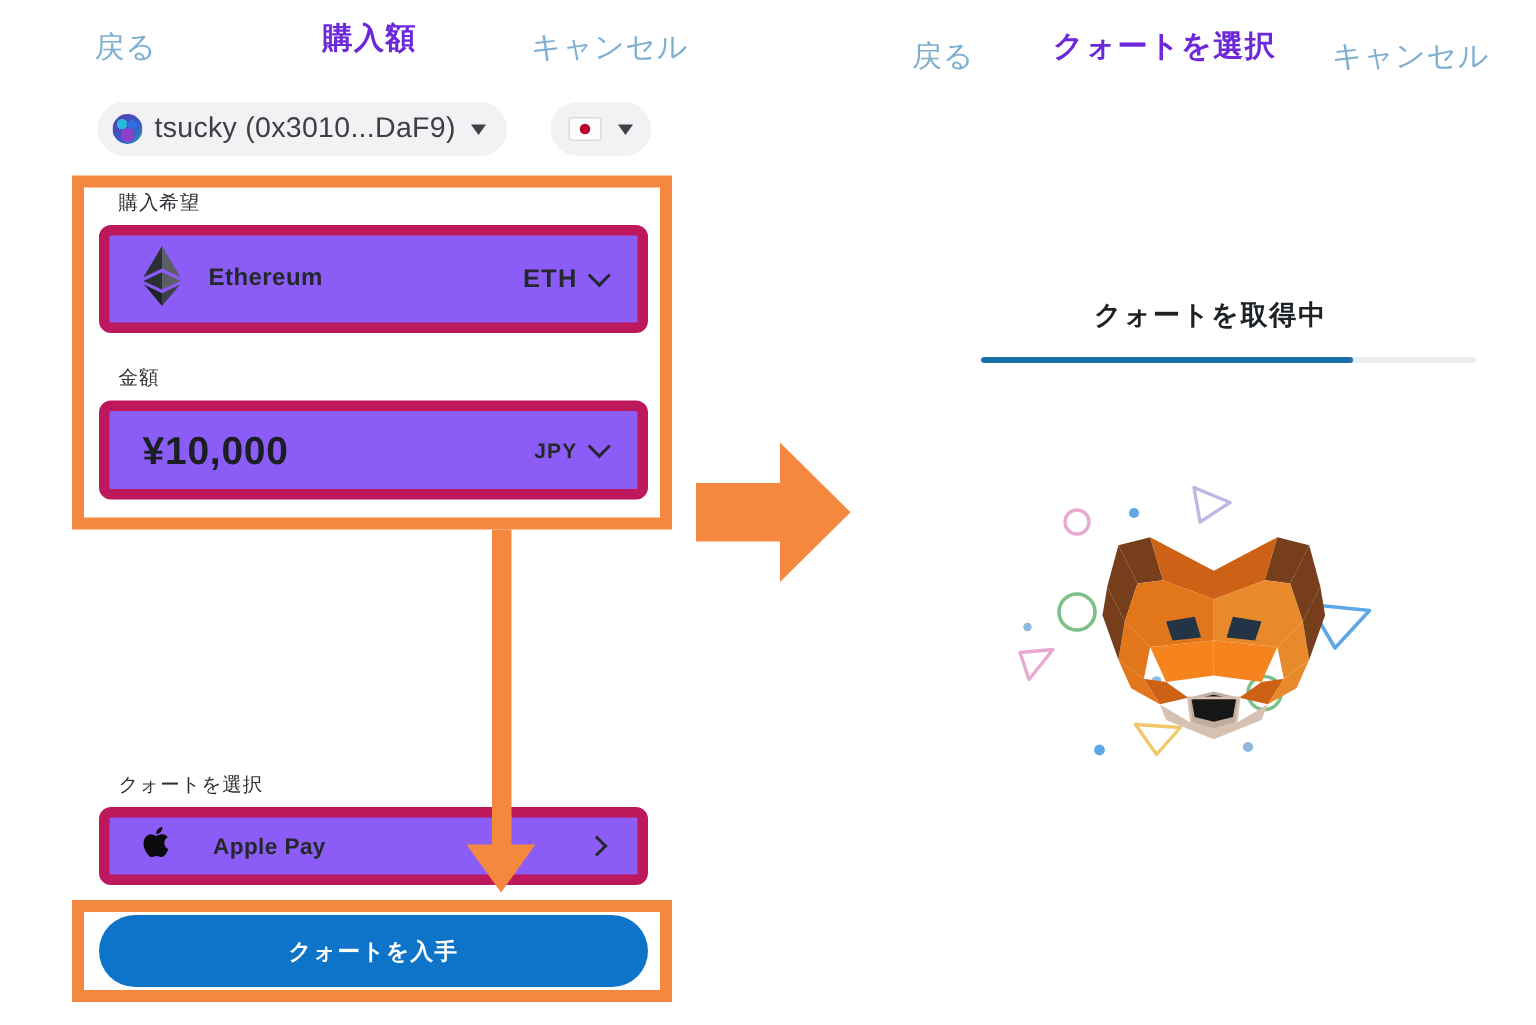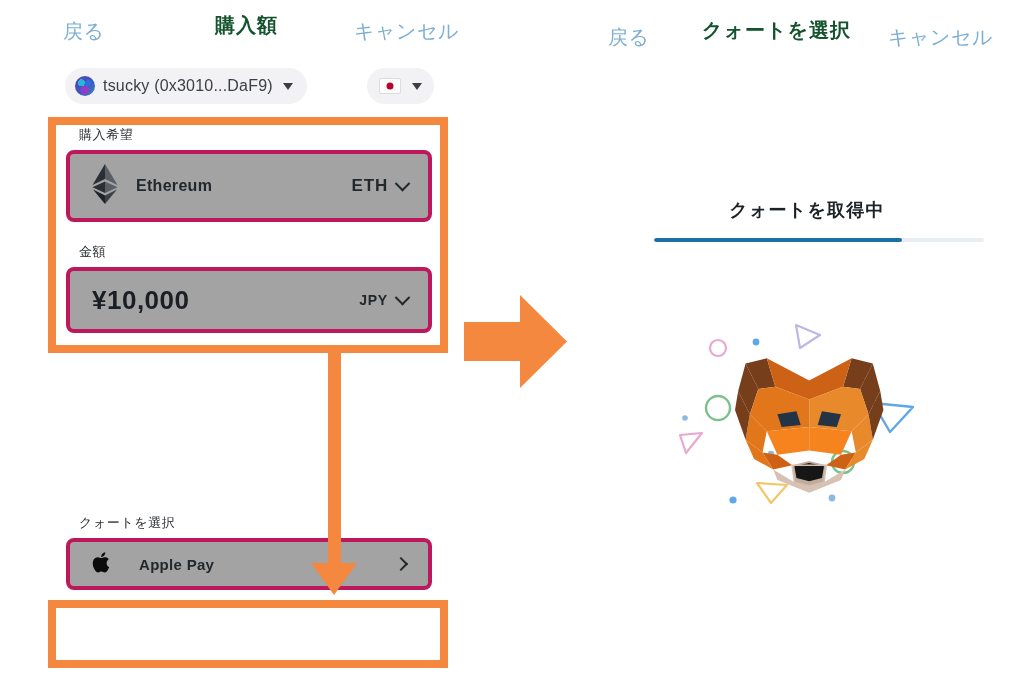--- a/index.html
+++ b/index.html
@@ -39,21 +39,21 @@
   .nav-right-link {
     color: #7fafd0;
     font-size: 20px;
     letter-spacing: .5px;
     cursor: pointer;
     white-space: nowrap;
   }
   .nav-title {
     font-size: 20px;
     font-weight: 600;
-    color: #14532d;
+    color: #6d28d9;
     letter-spacing: 1px;
     white-space: nowrap;
   }
 
   
   .l-nav { top: 8px; }
   .l-nav .nav-left-link  { position: absolute; left: 63px;  top: 10px; }
   .l-nav .nav-title      { position: absolute; left: 215px; top: 4px; }
   .l-nav .nav-right-link { position: absolute; left: 354px; top: 10px; }
 
@@ -81,21 +81,21 @@
     width: 20px; height: 20px;
     border-radius: 50%;
     background:
       radial-gradient(circle at 32% 34%, #29b6d8 0 18%, transparent 19%),
       radial-gradient(circle at 66% 36%, #2e6fe0 0 16%, transparent 17%),
       radial-gradient(circle at 50% 70%, #8c3fc9 0 26%, transparent 27%),
       linear-gradient(135deg, #5b3fa8 0%, #3b57c7 55%, #2c8fb8 100%);
     flex: none;
   }
   .account-name {
-    font-size: 16px;
+    font-size: 19px;
     color: #3b4045;
     letter-spacing: .2px;
     white-space: nowrap;
   }
   .caret {
     width: 0; height: 0;
     border-left: 5.5px solid transparent;
     border-right: 5.5px solid transparent;
     border-top: 7px solid #3b4045;
     margin-left: 2px;
@@ -147,22 +147,22 @@
   .field-label {
     position: absolute;
     font-size: 13px;
     color: #2b2f33;
     letter-spacing: .6px;
     padding-left: 13px;
   }
   .field-box {
     position: absolute;
     box-sizing: border-box;
-    background: #a3a3a3;
-    border: 4px solid #be185d;
+    background: #8b5cf6;
+    border: 7px solid #be185d;
     border-radius: 8px;
     display: flex;
     align-items: center;
   }
 
   
   .lbl-asset { left: 66px; top: 126px; }
   .box-asset { left: 66px; top: 150px; width: 366px; height: 72px; }
   .eth-logo { margin-left: 22px; flex: none; }
   .asset-name {
@@ -357,20 +357,21 @@
     <span class="apple-logo">
       <svg width="19" height="23" viewBox="0 0 19 23">
         <path d="M14.6 12.1c0-2.6 2.1-3.8 2.2-3.9-1.2-1.8-3.1-2-3.8-2-1.6-.2-3.1.9-3.9.9-.8 0-2-.9-3.3-.9-1.7 0-3.3 1-4.2 2.5-1.8 3.1-.5 7.7 1.3 10.2.9 1.2 1.9 2.6 3.2 2.5 1.3-.05 1.8-.8 3.3-.8 1.5 0 2 .8 3.3.8 1.4 0 2.3-1.2 3.1-2.5.98-1.4 1.4-2.8 1.4-2.9-.03-.02-2.7-1-2.6-4z" fill="#0b0b0c"></path>
         <path d="M12.2 4.5c.7-.85 1.2-2.03 1.05-3.2-1.02.04-2.25.68-2.97 1.53-.65.75-1.22 1.95-1.07 3.1 1.13.09 2.29-.58 2.99-1.43z" fill="#0b0b0c"></path>
       </svg>
     </span>
     <span class="pay-name">Apple Pay</span>
     <span class="chev-right"></span>
   </div>
 
+  <button class="cta-button">クォートを入手</button>
 </div>
 
 <div class="highlight-box hl-form"></div>
 <div class="highlight-box hl-button"></div>
 
 <div class="arrow-down-stem"></div>
 <div class="arrow-down-head"></div>
 
 <div class="arrow-right">
   <svg width="103" height="93" viewBox="0 0 103 93">

